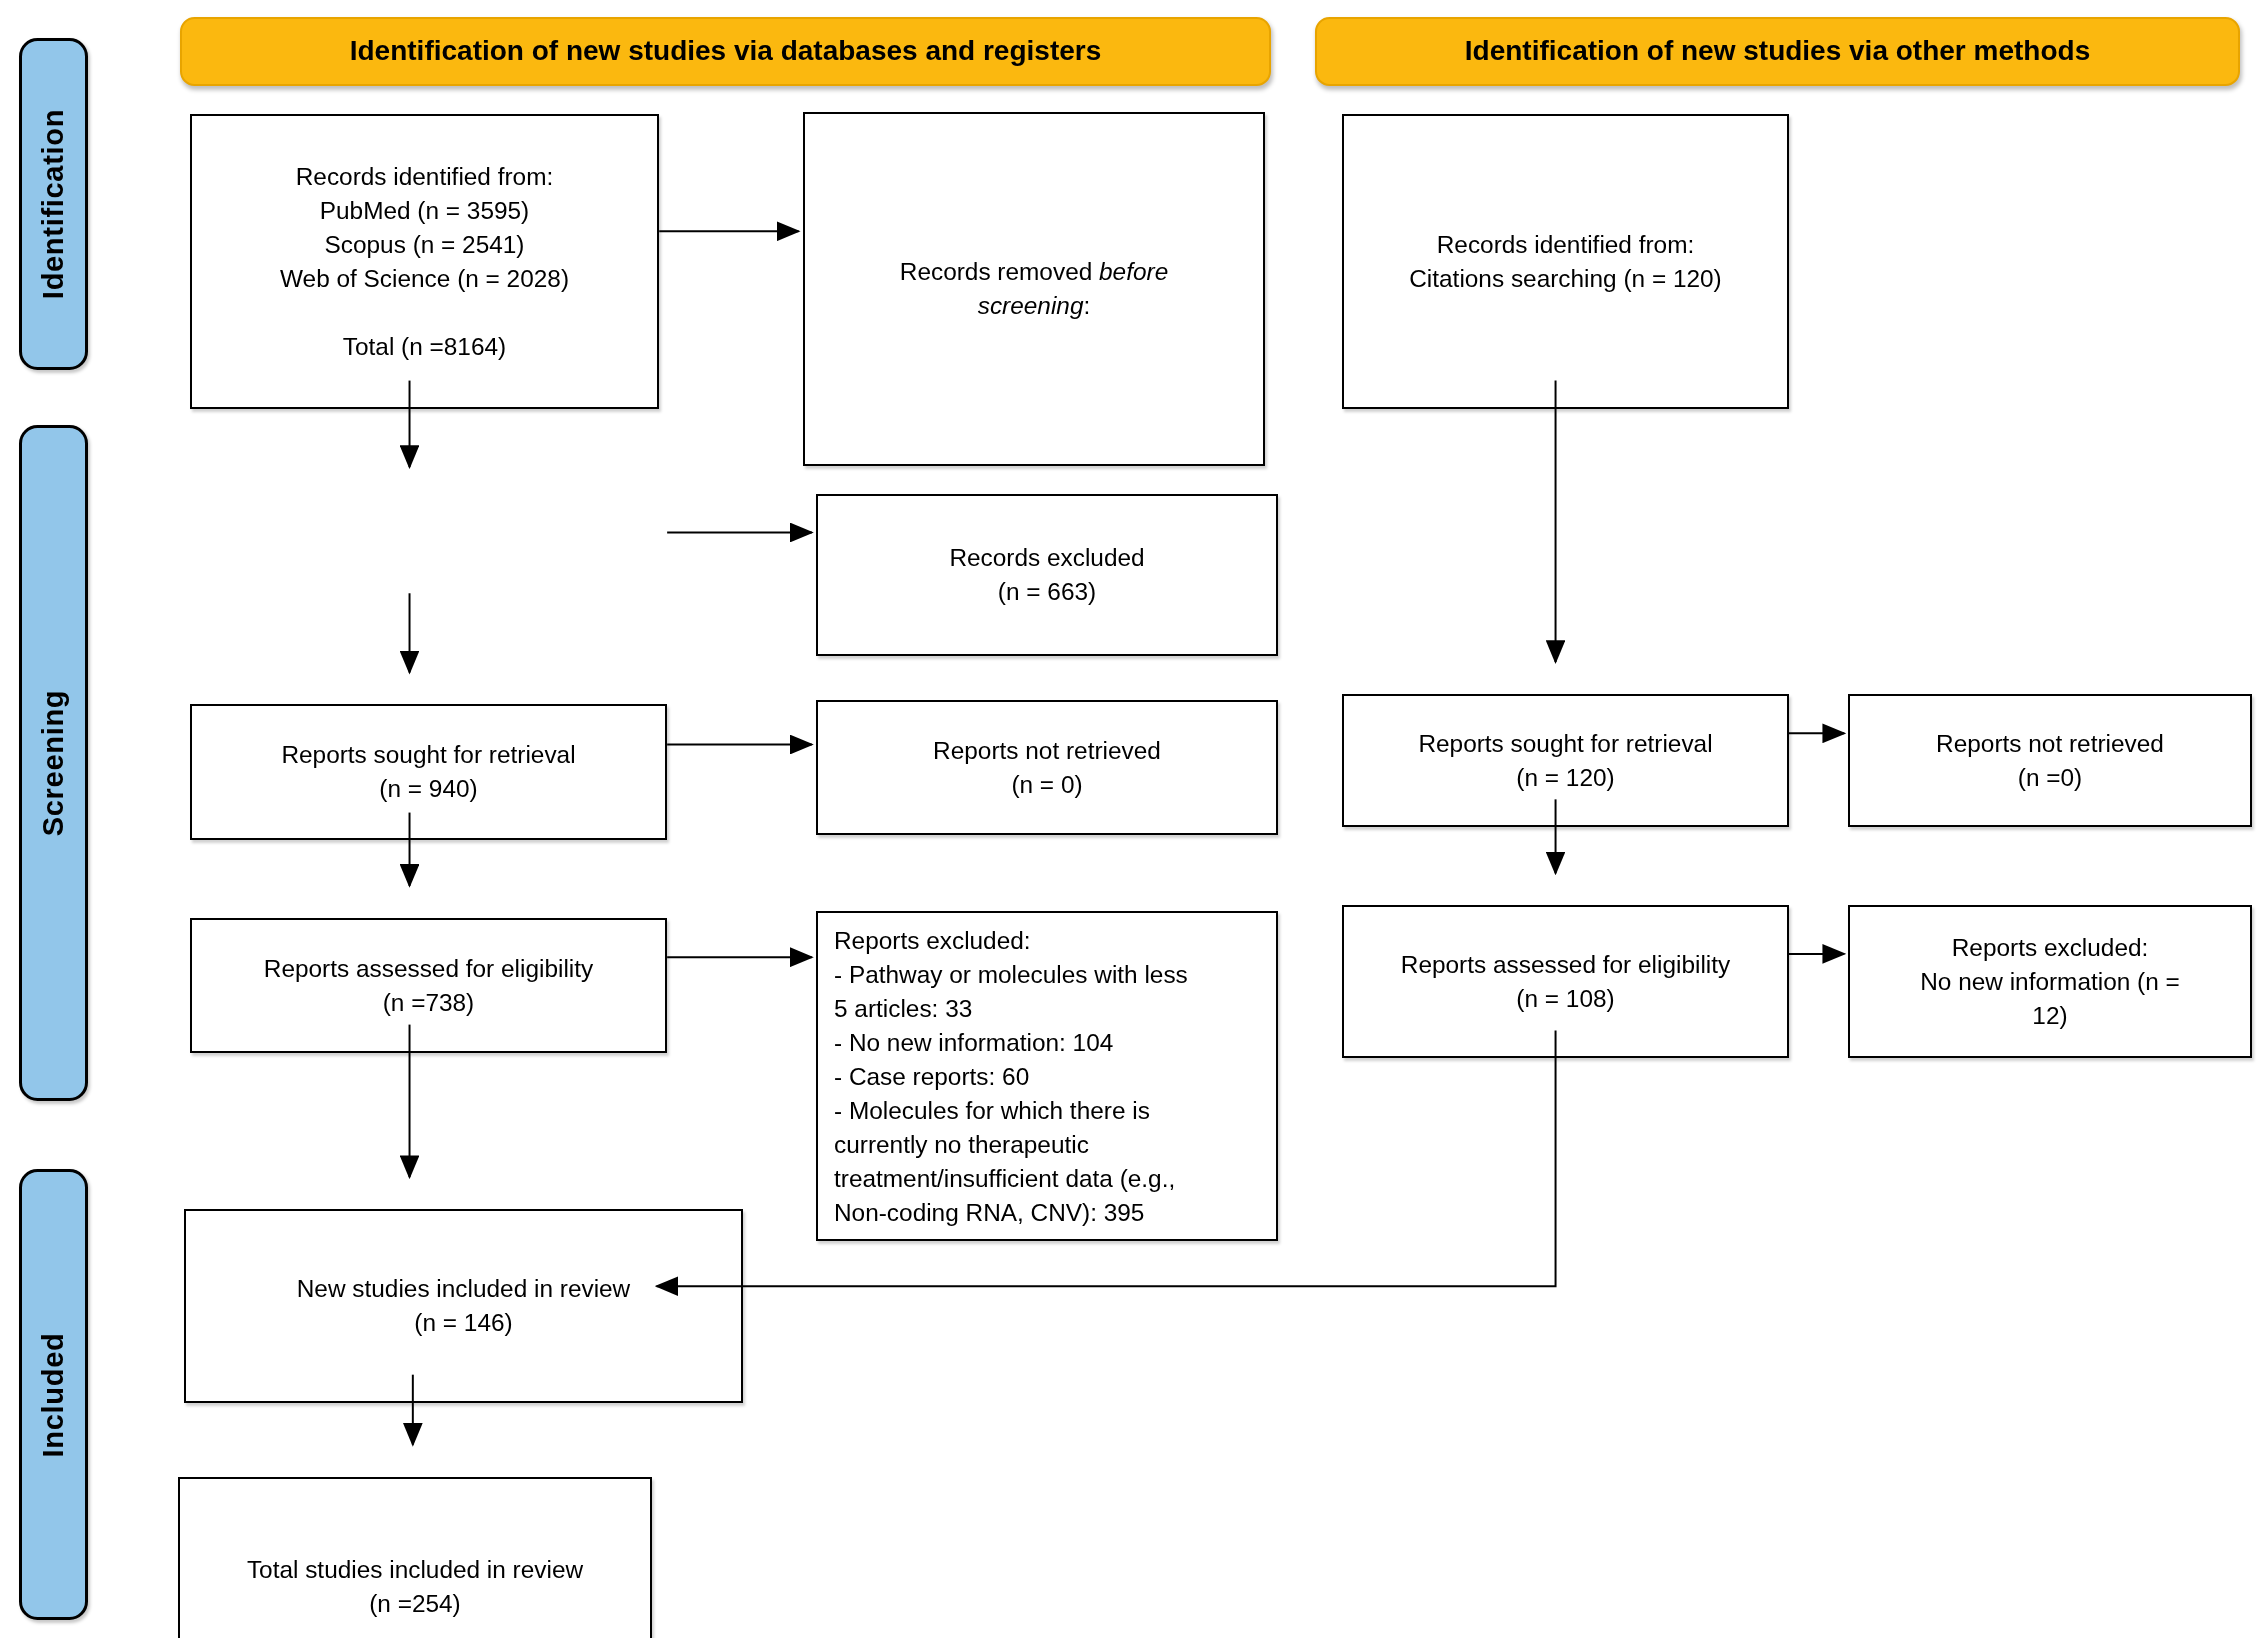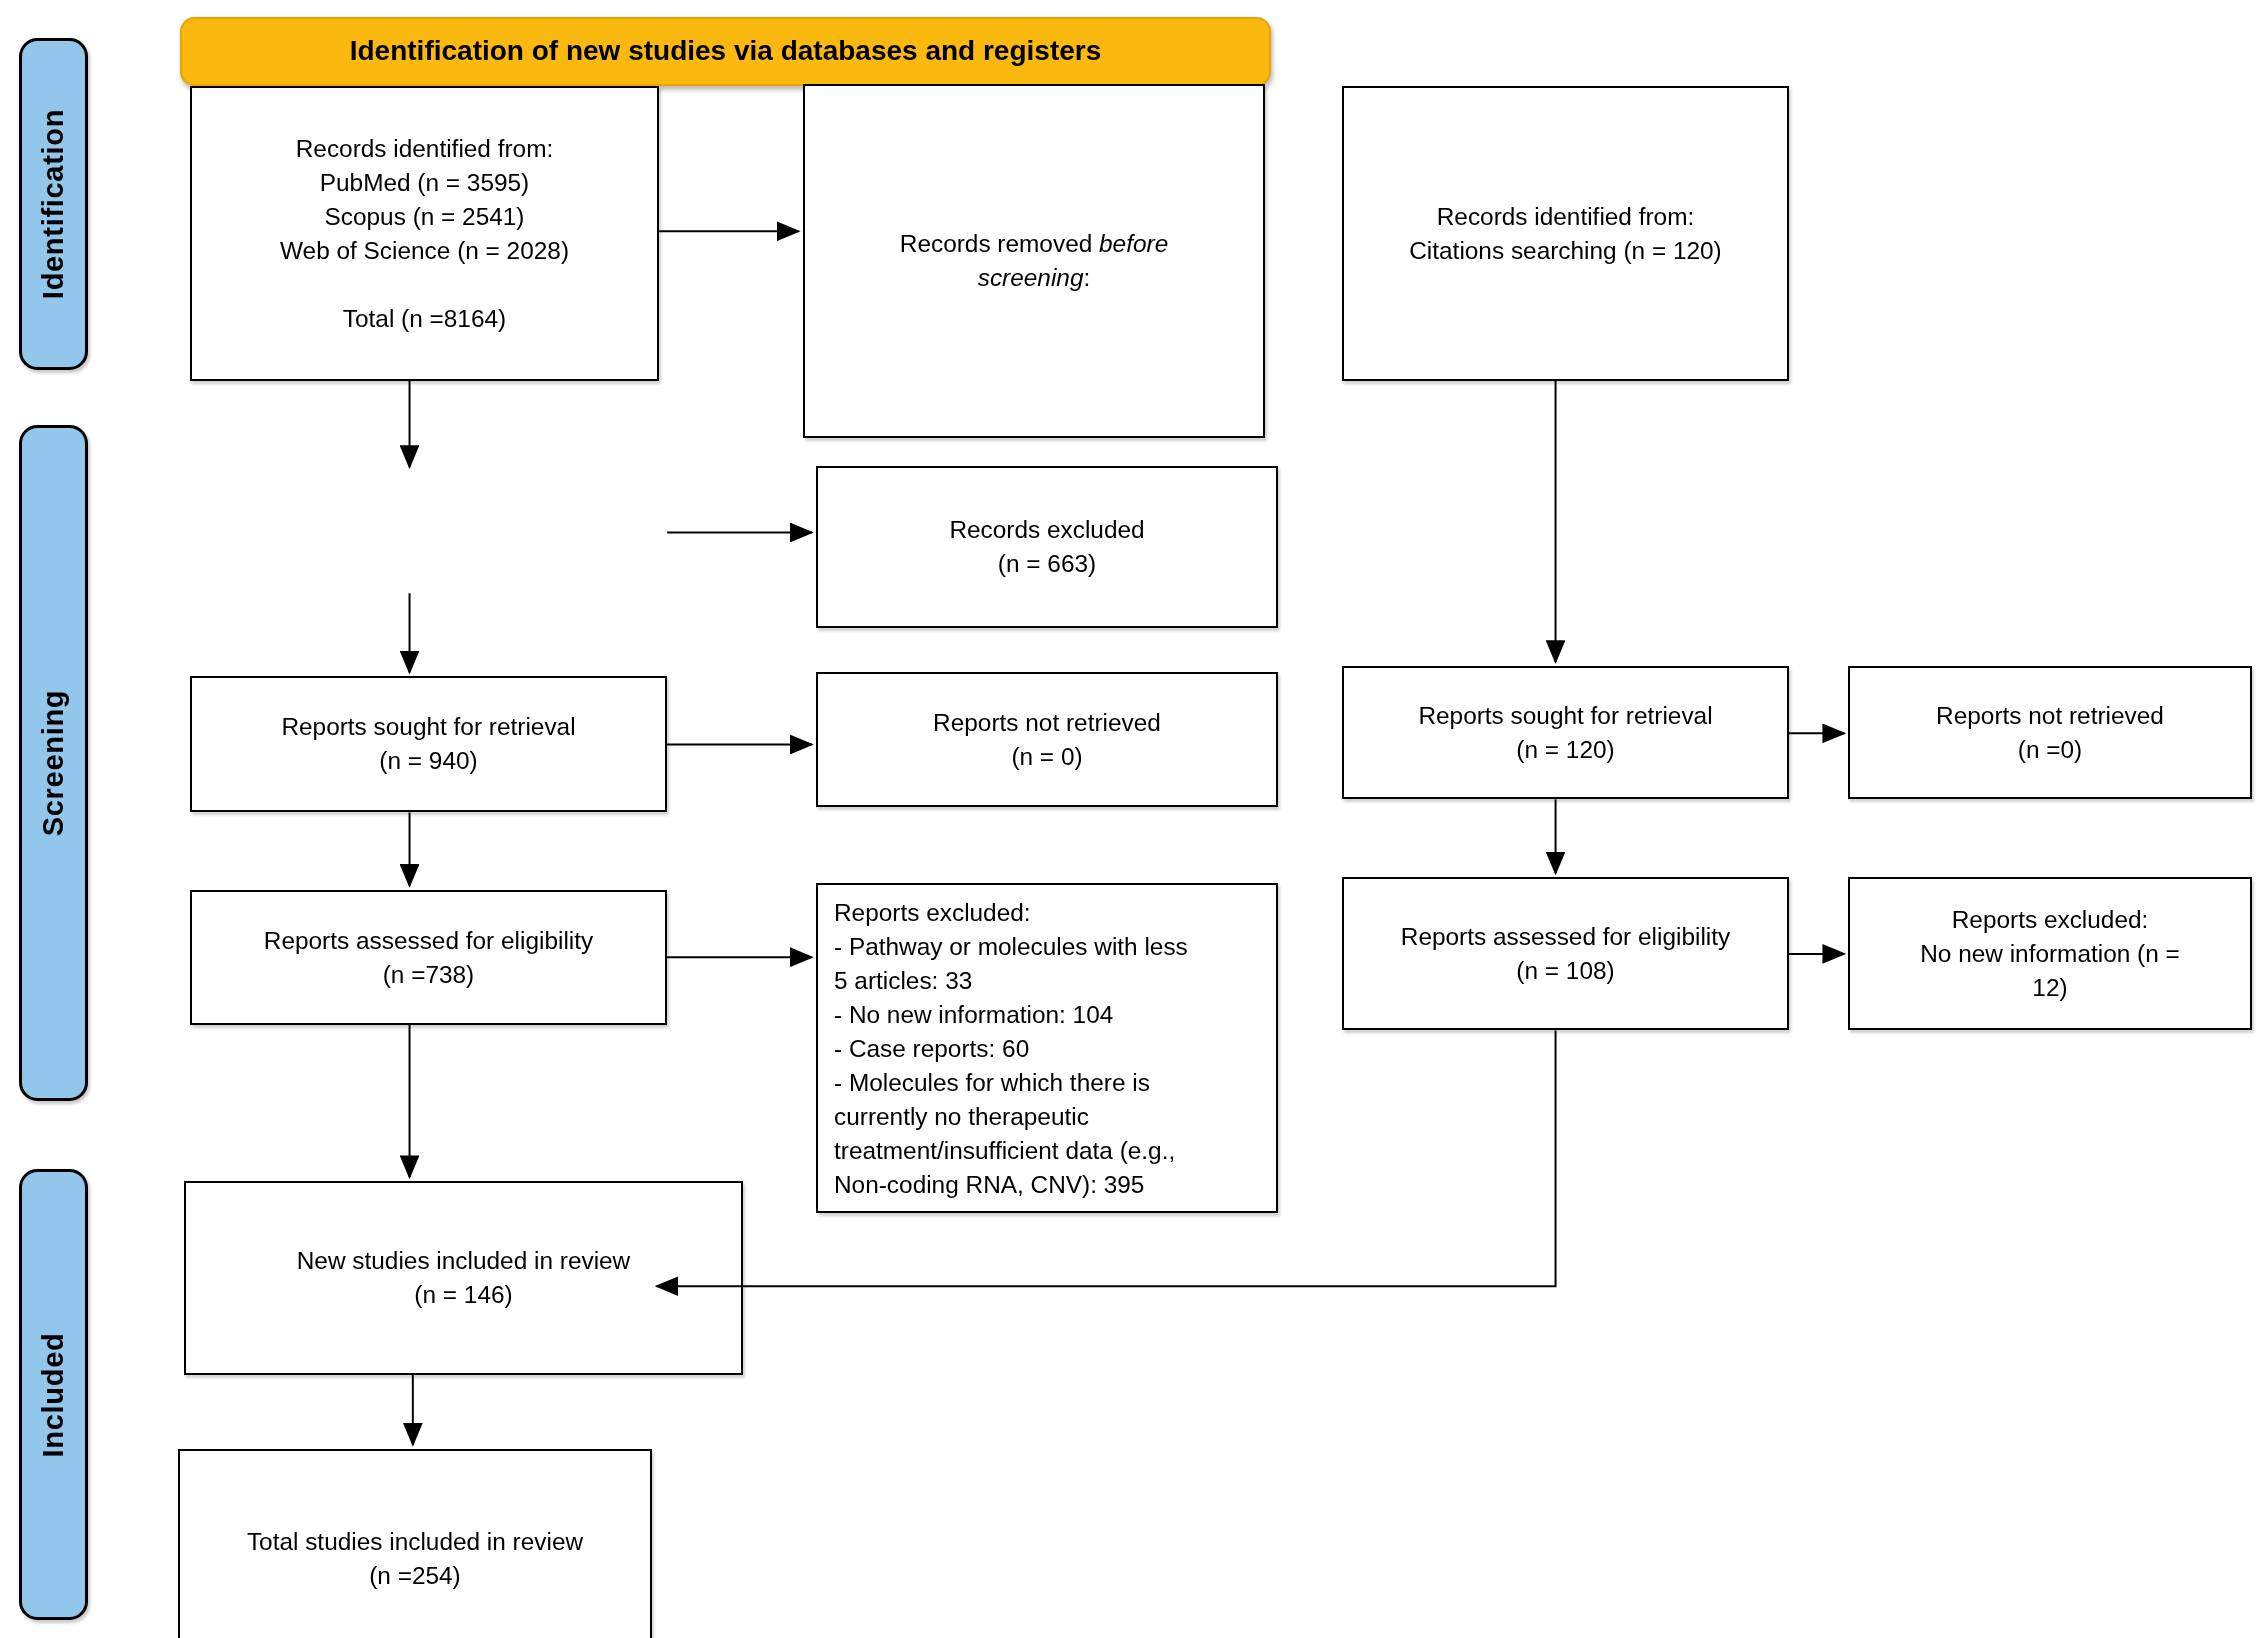--- a/index.html
+++ b/index.html
@@ -40,20 +40,21 @@
 
   .box{
     position:absolute;
     background:var(--box-bg);
     border:2.6px solid #000;
     display:flex;align-items:center;justify-content:center;
     text-align:center;
     font-size:24.4px;line-height:34px;
     padding:6.6px 17px;
     box-shadow:2px 2.6px 2.6px rgba(0,0,0,0.18);
+    margin-top:28px;
   }
   .box .txt{white-space:pre-line;}
   .box.align-left{align-items:flex-start;justify-content:flex-start;text-align:left;padding:10.6px 16px;line-height:34px;}
 
   svg.arrows{position:absolute;left:0;top:0;width:2261px;height:1639px;pointer-events:none;}
 </style>
 </head>
 <body>
 
 <div class="canvas">
@@ -63,20 +64,23 @@
   </div>
   <div class="stage-label" style="left:18.5px;top:425px;width:69px;height:676px;">
     <span class="rot">Screening</span>
   </div>
   <div class="stage-label" style="left:18.5px;top:1169px;width:69px;height:451px;">
     <span class="rot">Included</span>
   </div>
 
   <div class="band-header" style="left:180px;top:16.5px;width:1091px;">
     <span>Identification of new studies via databases and registers</span>
+  </div>
+  <div class="band-header" style="left:1315px;top:16.5px;width:925px;">
+    <span>Identification of new studies via other methods</span>
   </div>
 
   <div class="box" style="left:190px;top:86px;width:469px;height:295px;">
     <span class="txt">Records identified from:
 PubMed (n = 3595)
 Scopus (n = 2541)
 Web of Science (n = 2028)
 
 Total (n =8164)</span>
   </div>

